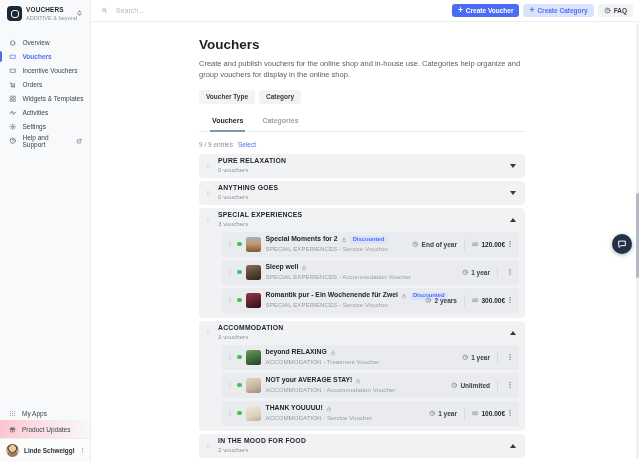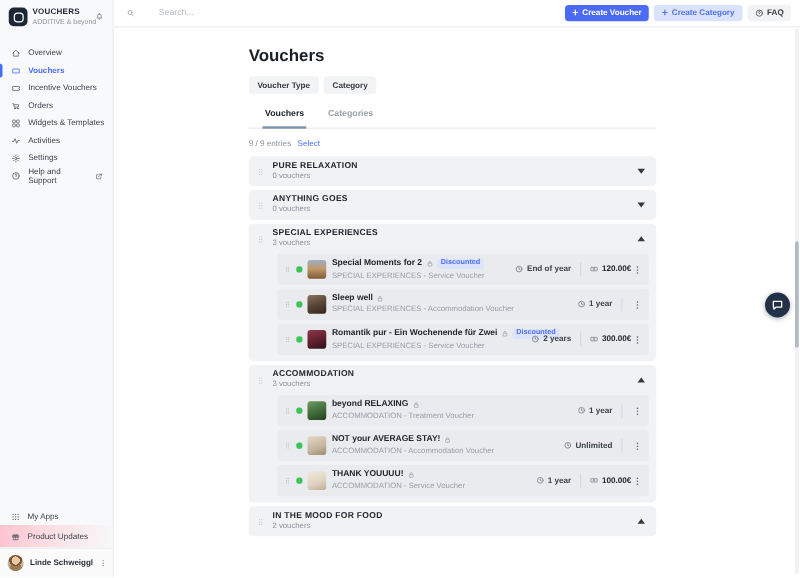--- a/index.html
+++ b/index.html
@@ -41,21 +41,21 @@
       radial-gradient(circle at 50% 34%, #e9c9a1 0 30%, rgba(0,0,0,0) 31%),
       radial-gradient(circle at 50% 26%, #7a5636 0 46%, rgba(0,0,0,0) 47%),
       radial-gradient(circle at 50% 88%, #9a7b58 0 38%, rgba(0,0,0,0) 39%),
       linear-gradient(#d4c3ae, #b5a08b); }
   .user-name { font-size:6.4px; font-weight:600; color:#2a2f36; white-space:nowrap; }
   .kebab { width:7px; height:7px; color:#868e96; margin-left:auto; flex:0 0 auto; }
 
   
   .topbar { position:absolute; left:91px; top:0; right:0; height:22px; background:#fff;
     border-bottom:1px solid #eceef0; display:flex; align-items:center; padding:0 7px 0 10px; }
-  .search-wrap { display:flex; align-items:flex-start; gap:19px; flex:1; }
+  .search-wrap { display:flex; align-items:flex-start; gap:8px; flex:1; }
   .search-icon { width:7px; height:7px; color:#9aa1a8; }
   .search-input { border:none; outline:none; background:transparent; font-size:7px; width:160px;
     font-family:"Liberation Sans", sans-serif; color:#495057; }
   .search-input::placeholder { color:#b3bac1; }
   .btn { height:13px; padding:0 6px; border:none; border-radius:3px; font-size:6.5px; font-weight:600;
     display:flex; align-items:center; gap:3px; cursor:pointer; font-family:"Liberation Sans", sans-serif; white-space:nowrap; }
   .btn + .btn { margin-left:4px; }
   .btn-primary { background:#4b6bf5; color:#fff; }
   .btn-soft { background:#dbe2fb; color:#5272f0; }
   .btn-ghost { background:#f1f3f5; color:#343a40; }
@@ -343,20 +343,21 @@
     <svg class="q-icon">
         <use href="#i-question-circle-icon"></use>
       </svg>
     <span>FAQ</span>
   </button>
 </header>
 
 <main class="main">
   <div class="content">
     <h1 class="page-title">Vouchers</h1>
+    <p class="page-desc">Create and publish vouchers for the online shop and in-house use. Categories help organize and group vouchers for display in the online shop.</p>
 
     <div class="chips">
       <span class="chip">Voucher Type</span>
       <span class="chip">Category</span>
     </div>
 
     <div class="tabs">
       <span class="tab active">Vouchers</span>
       <span class="tab">Categories</span>
     </div>

